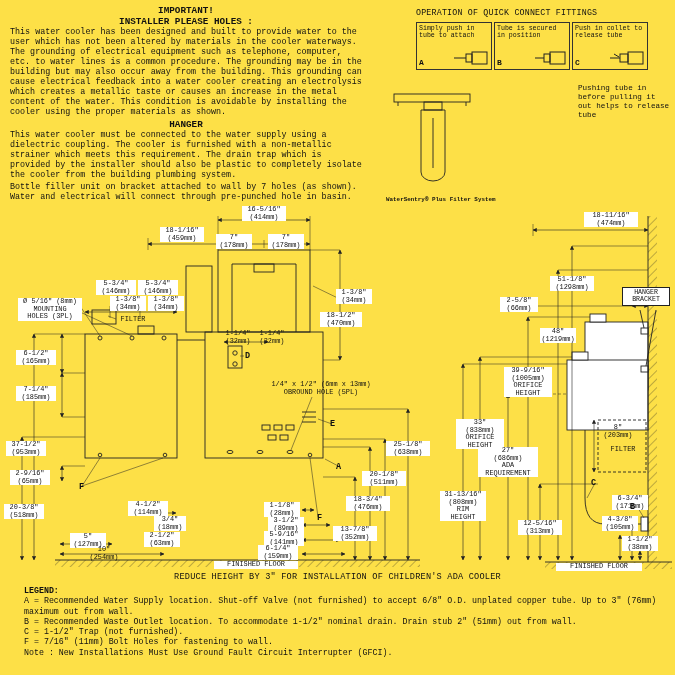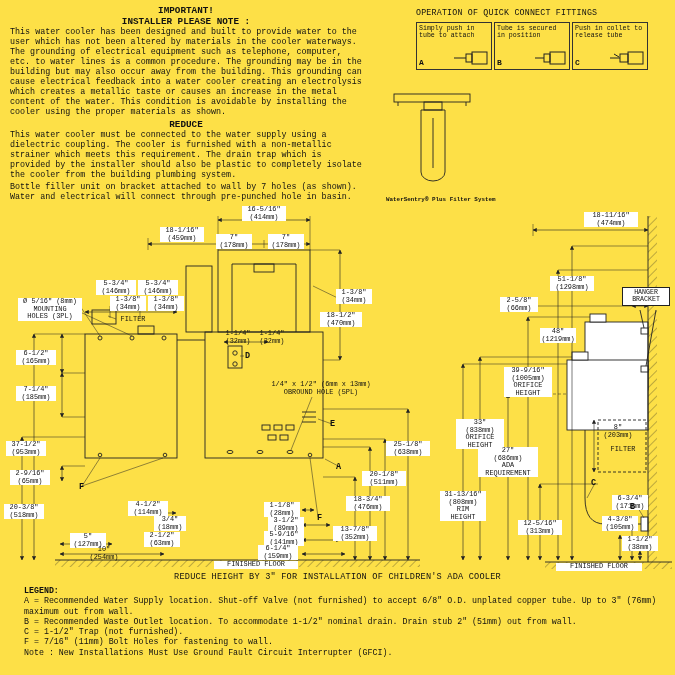--- a/index.html
+++ b/index.html
@@ -29,23 +29,23 @@
   .legend{position:absolute;left:24px;top:586px;width:662px;z-index:3;font-size:8.3px;line-height:1.24}
   .legend .lt{font-weight:bold}
 </style>
 </head>
 <body>
 
 <div id="page">
 
   <div class="notes">
     <div class="h">IMPORTANT!</div>
-    <div class="h">INSTALLER PLEASE NOTE :</div>
+    <div class="h">INSTALLER PLEASE HOLES :</div>
     <div class="para">This water cooler has been designed and built to provide water to the user which has not been altered by materials in the cooler waterways. The grounding of electrical equipment such as telephone, computer, etc. to water lines is a common procedure. The grounding may be in the building but may also occur away from the building. This grounding can cause electrical feedback into a water cooler creating an electrolysis which creates a metallic taste or causes an increase in the metal content of the water. This condition is avoidable by installing the cooler using the proper materials as shown.</div>
-    <div class="h">REDUCE</div>
+    <div class="h">HANGER</div>
     <div class="para">This water cooler must be connected to the water supply using a dielectric coupling. The cooler is furnished with a non-metallic strainer which meets this requirement. The drain trap which is provided by the installer should also be plastic to completely isolate the cooler from the building plumbing system.</div>
     <div class="para">Bottle filler unit on bracket attached to wall by 7 holes (as shown). Water and electrical will connect through pre-punched hole in basin.</div>
   </div>
 
   <div class="qc">
     <div class="qc-title">OPERATION OF QUICK CONNECT FITTINGS</div>
     <div class="qc-boxes">
       <div class="qc-box">
         <span>Simply push in tube to attach</span>
         <span class="qc-letter">A</span>
@@ -75,20 +75,21 @@
           <g stroke="#222" fill="none" stroke-width="1">
             <line x1="1" y1="8" x2="11" y2="8"></line>
               <rect x="11" y="4" width="8" height="8"></rect>
               <rect x="19" y="2" width="15" height="12"></rect>
               <line x1="5" y1="4" x2="10" y2="7"></line>
           </g>
         </svg>
       </div>
     </div>
   </div>
+  <div class="qc-caption">Pushing tube in before pulling it out helps to release tube</div>
 
   <div class="filter-label">WaterSentry® Plus Filter System</div>
 
   <svg class="draw" width="675" height="675" viewBox="0 0 675 675">
     <defs>
       <marker id="ar" markerWidth="7" markerHeight="7" refX="6.3" refY="3.5" orient="auto-start-reverse">
         <path d="M0,0 L7,3.5 L0,7 z" fill="#222"></path>
       </marker>
       <pattern id="hat" width="6" height="6" patternUnits="userSpaceOnUse" patternTransform="rotate(45)">
         <line x1="0" y1="0" x2="0" y2="6" stroke="#222" stroke-width="0.6"></line>

